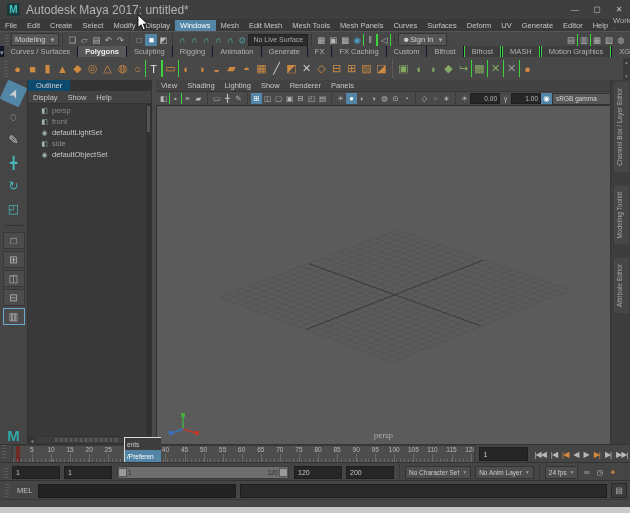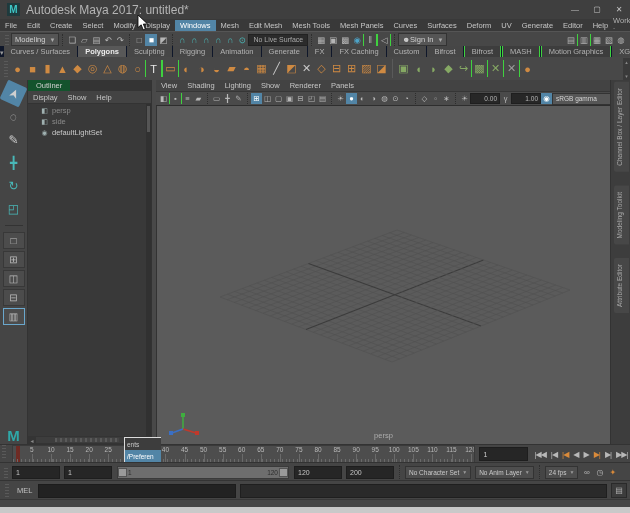--- a/index.html
+++ b/index.html
@@ -42,21 +42,21 @@
   .tool{width:21px;height:21px;margin:1px 0;display:flex;align-items:center;justify-content:center;font-size:12px;color:#cfcfcf;border-radius:2px;}
   .tool.active{background:#5285a6;}
   .tool.teal{color:#49b8b8;}
   #toolbox .tsep{width:18px;border-top:1px solid #333;margin:5px 0;}
   .lay{width:20px;height:15px;margin:1px 0;display:flex;align-items:center;justify-content:center;font-size:10px;color:#bbb;border:1px solid #383838;background:#4c4c4c;}
   .lay.active{border:1px solid #6aa7cc;}
   #toolbox-logo{margin-top:auto;margin-bottom:2px;font-size:15px;font-weight:bold;color:#2fa8a8;}
   
   #outliner{position:absolute;left:28px;top:0;width:123px;height:364px;background:#3c3c3c;display:flex;flex-direction:column;}
   #outliner-tabs{height:11px;background:#343434;display:flex;font-size:7.5px;}
-  #outliner-tab{background:#14532d;color:#d0d0d0;padding:1px 8px;}
+  #outliner-tab{background:#0c4a6e;color:#d0d0d0;padding:1px 8px;}
   #outliner-menus{height:12px;background:#434343;display:flex;align-items:center;font-size:7.5px;border-bottom:1px solid #333;}
   #outliner-menus span{padding:0 5px;color:#c6c6c6;}
   #outliner-search{height:13px;background:#3c3c3c;display:flex;align-items:center;padding:1px 2px;}
   #outliner-search .fic{font-size:7px;color:#888;margin:0 2px;}
   #search-input{flex:1;height:9px;background:#2a2a2a;border:1px solid #242424;color:#9a9a9a;font-size:7px;padding:0 3px;font-family:inherit;}
   #outliner-list{flex:1;background:#393939;position:relative;padding-top:1px;}
   .oitem{display:flex;align-items:center;height:11px;padding-left:12px;font-size:7.5px;color:#c9c9c9;}
   .oitem.muted{color:#8a8a8a;}
   .oitem .oic{width:9px;height:8px;margin-right:3px;font-size:7px;display:flex;align-items:center;justify-content:center;color:#9fb0b0;}
   #outliner-vscroll{position:absolute;right:0;top:0;bottom:0;width:5px;background:#313131;}
@@ -295,25 +295,33 @@
       <div id="outliner-list">
         <div id="outliner-vscroll">
             <div class="thumb"></div>
           </div>
       <div class="oitem muted">
             <span class="oic">◧</span>
             <span>persp</span>
           </div>
           <div class="oitem muted">
             <span class="oic">◧</span>
+            <span>front</span>
+          </div>
+          <div class="oitem">
+            <span class="oic">◉</span>
+            <span>defaultLightSet</span>
+          </div>
+          <div class="oitem muted">
+            <span class="oic">◧</span>
             <span>side</span>
           </div>
           <div class="oitem">
             <span class="oic">◉</span>
-            <span>defaultLightSet</span>
+            <span>defaultObjectSet</span>
           </div>
         </div>
       <div id="outliner-hscroll">
         <span class="harr">◂</span>
         <span class="htrack">
             <span class="hthumb"></span>
           </span>
         <span class="harr">▸</span>
       </div>
     </div>

